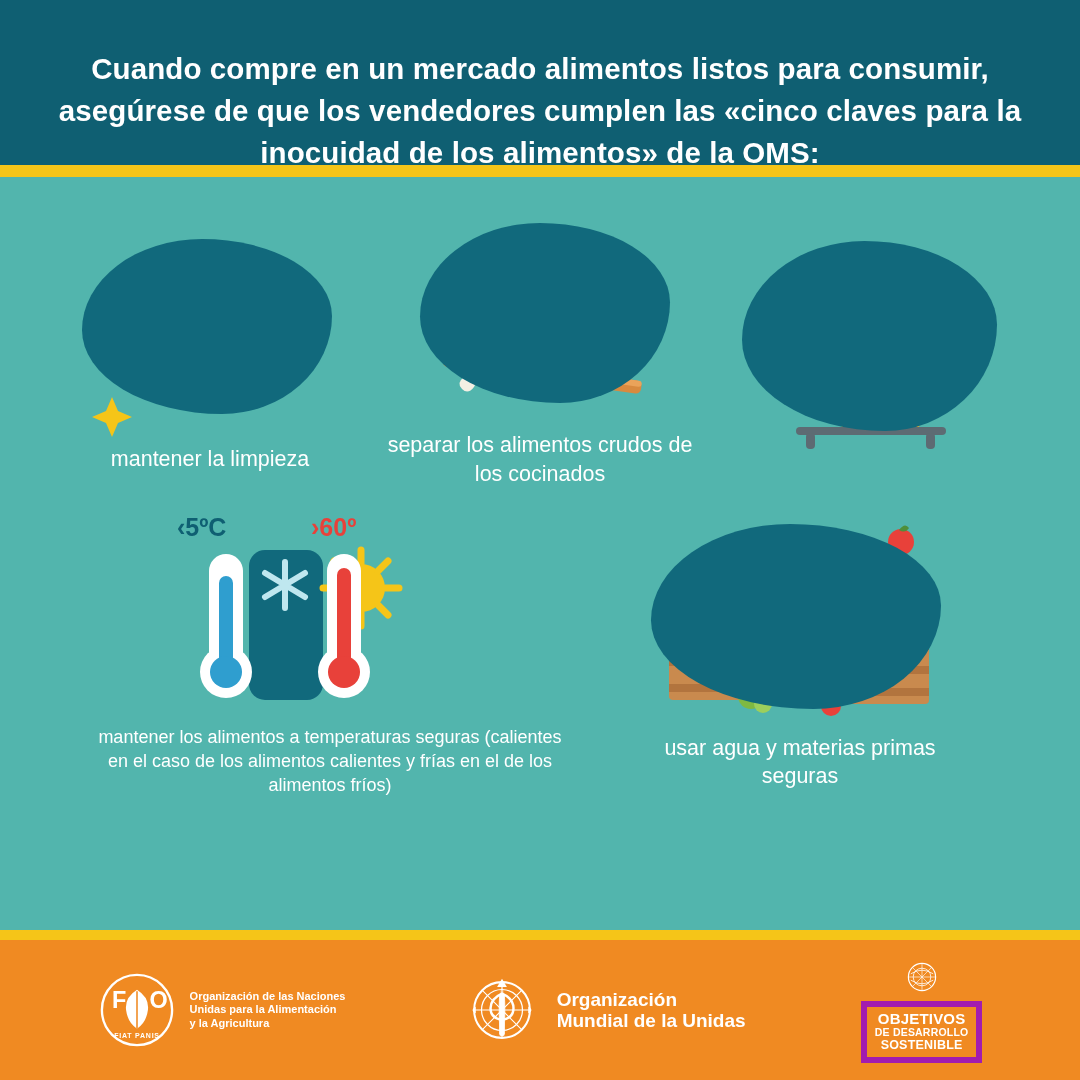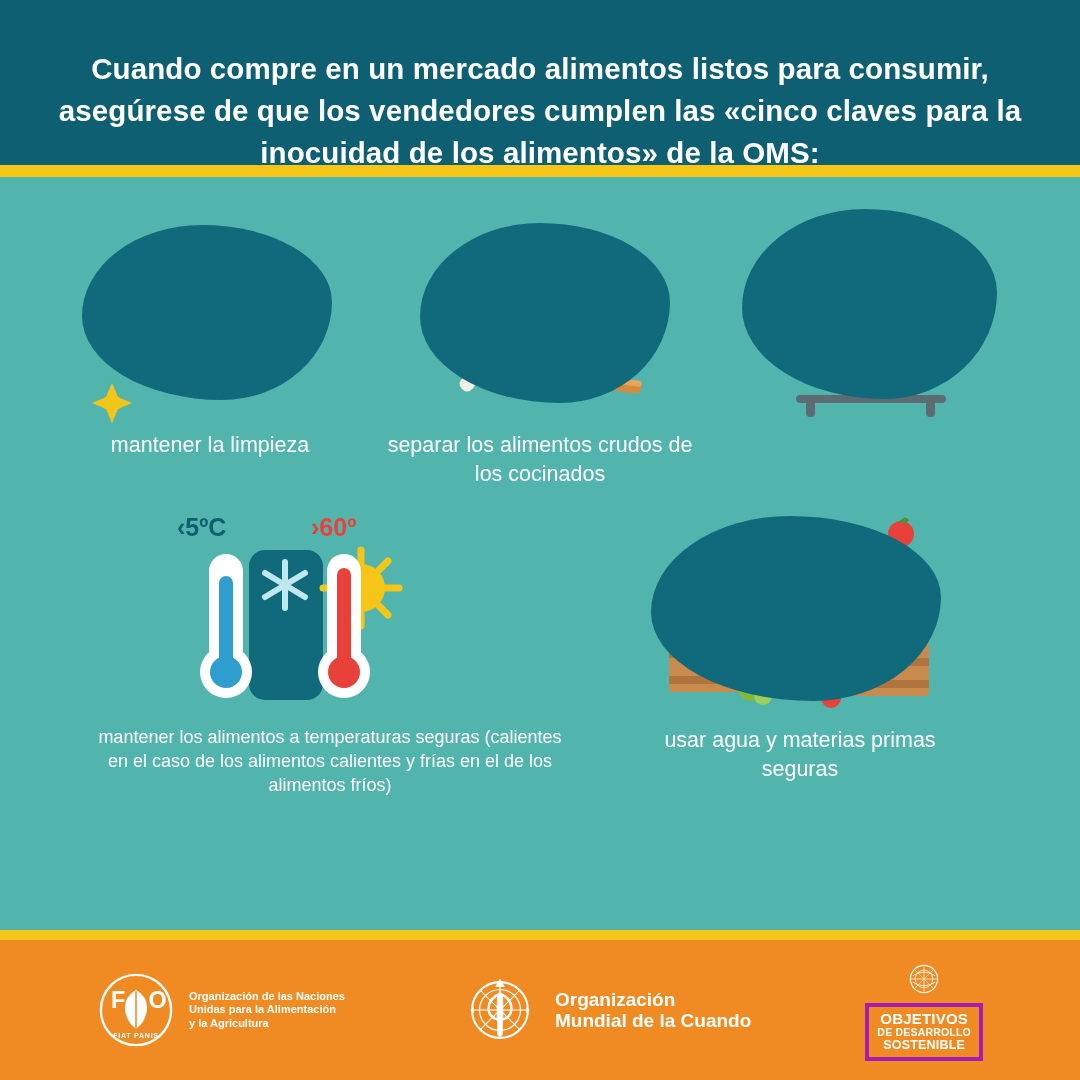--- a/index.html
+++ b/index.html
@@ -30,21 +30,21 @@
   }
   .gold-rule{height:12px;background:#f5c518;flex:0 0 auto;}
 
   
   .body{
     flex:1 1 auto;
     background:#52b5ad;
     position:relative;
   }
 
-  .row{display:flex;justify-content:center;}
+  .row{display:flex;justify-content:center;align-items:center;}
   .row-1{padding-top:18px;}
   .card{
     width:330px;
     display:flex;
     flex-direction:column;
     align-items:center;
     box-sizing:border-box;
   }
   .art{
     width:300px;height:230px;
@@ -79,21 +79,21 @@
     align-items:center;
     justify-content:space-around;
     padding:0 40px;
     box-sizing:border-box;
   }
   .logo-group{display:flex;align-items:center;gap:14px;}
   .logo-text{color:#ffffff;font-weight:bold;line-height:1.2;}
   .fao-text{font-size:11px;}
   .who-text{font-size:19px;line-height:1.12;}
   .sdg-box{
-    border:4px solid #a21caf;
+    border:6px solid #a21caf;
     padding:4px 8px 5px 8px;
     color:#fff;
     text-align:center;
     line-height:1.08;
   }
   .sdg-1{font-size:15px;font-weight:bold;letter-spacing:.2px;}
   .sdg-2{font-size:10.5px;font-weight:bold;letter-spacing:.2px;}
   .sdg-3{font-size:12.5px;font-weight:bold;letter-spacing:.2px;}
   svg{display:block;}
 </style>
@@ -331,21 +331,21 @@
           <path d="M50 16 v68 M16 50 h68 M26 26 l48 48 M74 26 l-48 48" stroke="#ffffff" stroke-width="1.3"></path>
           <path d="M50 12 l6 10 h-12z" fill="#ffffff"></path>
           <path d="M18 46 q-8 4 0 8 M82 46 q8 4 0 8" fill="#ffffff"></path>
           <path d="M50 20 q-5 14 -5 30 t5 32 q5-16 5-32 t-5-30z" fill="#ffffff" opacity=".25"></path>
           <rect x="46.5" y="30" width="7" height="52" rx="3" fill="#ffffff"></rect>
           <path d="M50 30 q-14 6 -14 18 q0 12 14 14 q14-2 14-14 q0-12 -14-18z" fill="none" stroke="#ffffff" stroke-width="3"></path>
         </svg>
       </div>
       <div class="logo-text who-text">
         <div>Organización</div>
-        <div>Mundial de la Cuando</div>
+        <div>Mundial de la Unidas</div>
       </div>
     </div>
 
     <div class="logo-group" style="flex-direction:column;gap:4px;">
       <div>
         <svg width="40" height="40" viewBox="0 0 100 100">
           <circle cx="50" cy="50" r="34" fill="none" stroke="#ffffff" stroke-width="3"></circle>
           <circle cx="50" cy="50" r="22" fill="none" stroke="#ffffff" stroke-width="2"></circle>
           <path d="M50 16 v68 M16 50 h68 M26 26 l48 48 M74 26 l-48 48" stroke="#ffffff" stroke-width="1.6"></path>
           <path d="M22 42 q28 -18 56 0" stroke="#ffffff" stroke-width="2" fill="none"></path>

